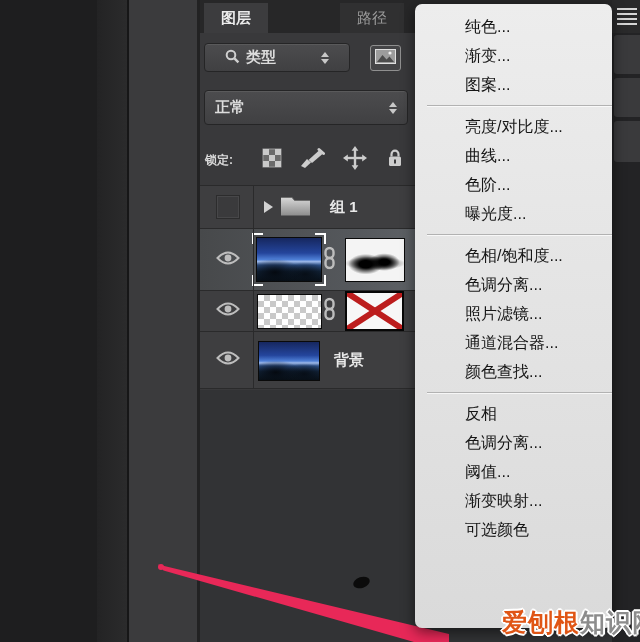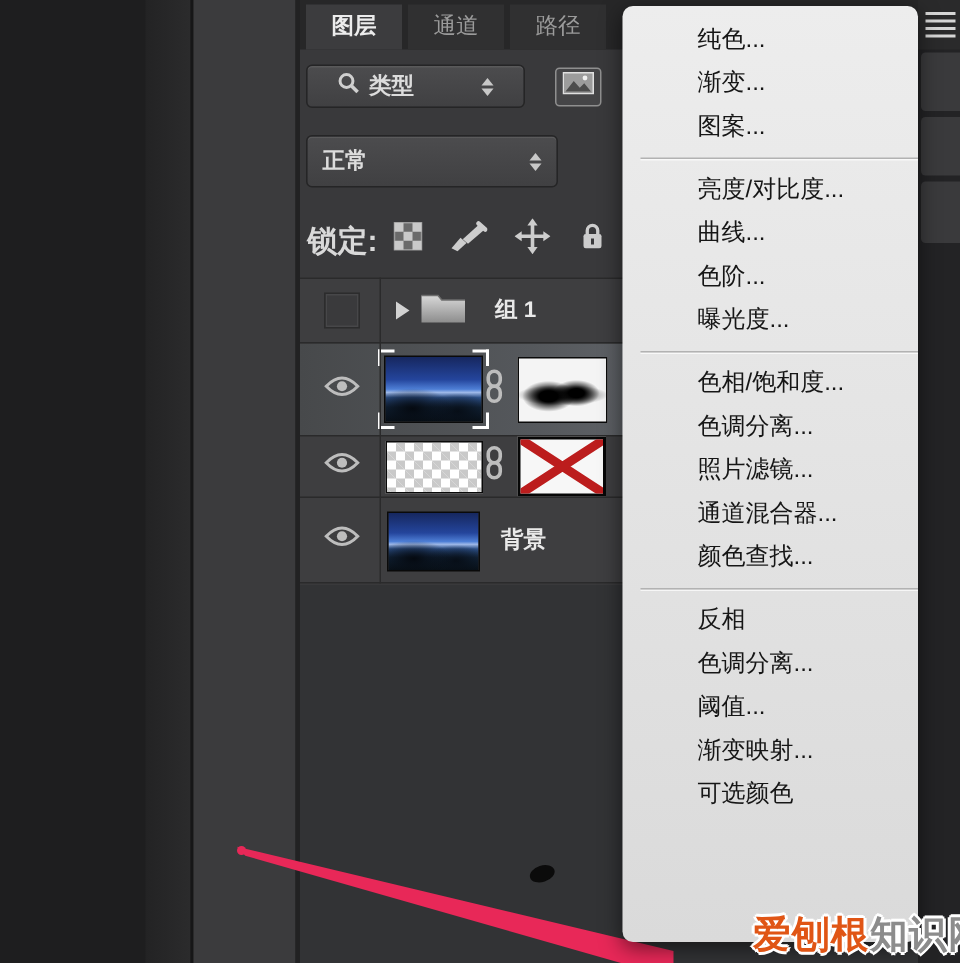--- a/index.html
+++ b/index.html
@@ -24,33 +24,33 @@
   .tab-bar { position:absolute; left:0; top:0; width:440px; height:33px; background:#272728; }
   .tab { position:absolute; top:3px; height:30px; width:64px; line-height:30px; text-align:center;
          font-size:15px; color:#9b9b9b; background:#303031; }
   .tab.active { background:#3c3c3e; color:#ececec; font-weight:bold; }
   .tab1 { left:4px; } .tab2 { left:72px; } .tab3 { left:140px; }
 
   .dropdown { position:absolute; display:flex; align-items:center;
               background:linear-gradient(#4c4c4e,#404042); border:1px solid #252526; border-radius:4px;
               box-shadow:inset 0 1px 0 rgba(255,255,255,.08); color:#dcdcdc; font-size:15px; }
   .filter-dd { left:4px; top:43px; width:146px; height:29px; padding:0 20px; gap:6px; }
-  .blend-dd  { left:4px; top:90px; width:168px; height:35px; padding:0 10px; }
+  .blend-dd  { left:4px; top:90px; width:204px; height:35px; padding:0 10px; }
   .dd-label { flex:1; font-weight:bold; }
   .spinner { display:flex; flex-direction:column; gap:2px; align-items:center; }
   .spin-up   { width:0; height:0; border-left:4px solid transparent; border-right:4px solid transparent; border-bottom:5px solid #c8c8c8; }
   .spin-down { width:0; height:0; border-left:4px solid transparent; border-right:4px solid transparent; border-top:5px solid #c8c8c8; }
 
   .pattern-btn { position:absolute; left:170px; top:45px; width:31px; height:26px;
                  border:1px solid #8f8f8f; border-radius:3px; background:#454547;
                  display:flex; align-items:center; justify-content:center; }
 
   .lock-row { position:absolute; left:0; top:140px; width:440px; height:40px;
               display:flex; align-items:center; color:#d9d9d9; }
-  .lock-label { position:absolute; left:5px; font-size:20px; font-weight:bold; }
+  .lock-label { position:absolute; left:5px; font-size:12px; font-weight:bold; }
   .lock-ico { position:absolute; top:50%; transform:translateY(-50%); }
   .li1 { left:62px; } .li2 { left:99px; } .li3 { left:143px; } .li4 { left:186px; }
 
   .rows { position:absolute; left:0; top:185px; width:440px; }
   .lrow { position:relative; width:440px; background:#3e3e40; border-top:1px solid #2a2a2b; }
   .row-group { height:43px; }
   .row-l1 { height:62px; background:linear-gradient(90deg,#47494b 0%,#55585c 35%,#7b7f85 100%); }
   .row-l2 { height:41px; }
   .row-bg { height:58px; border-bottom:1px solid #2a2a2b; }
   .eye-col-div { position:absolute; left:53px; top:185px; width:1px; height:204px; background:#2a2a2b; z-index:3; }
@@ -137,21 +137,20 @@
   <div class="canvas-area"></div>
   <div class="canvas-edge"></div>
   <div class="v-div1"></div>
   <div class="dock-strip"></div>
   <div class="v-div2"></div>
 
   <div class="layers-panel">
 
     <div class="tab-bar">
       <div class="tab tab1 active">图层</div>
-      <div class="tab tab2">通道</div>
       <div class="tab tab3">路径</div>
     </div>
 
     <div class="dropdown filter-dd">
       <span>
         <svg width="15" height="15" viewBox="0 0 15 15">
             <circle cx="6" cy="6" r="4.3" fill="none" stroke="#cfcfcf" stroke-width="2"></circle>
             <line x1="9.4" y1="9.4" x2="13.4" y2="13.4" stroke="#cfcfcf" stroke-width="2.4"></line>
           </svg>
       </span>

